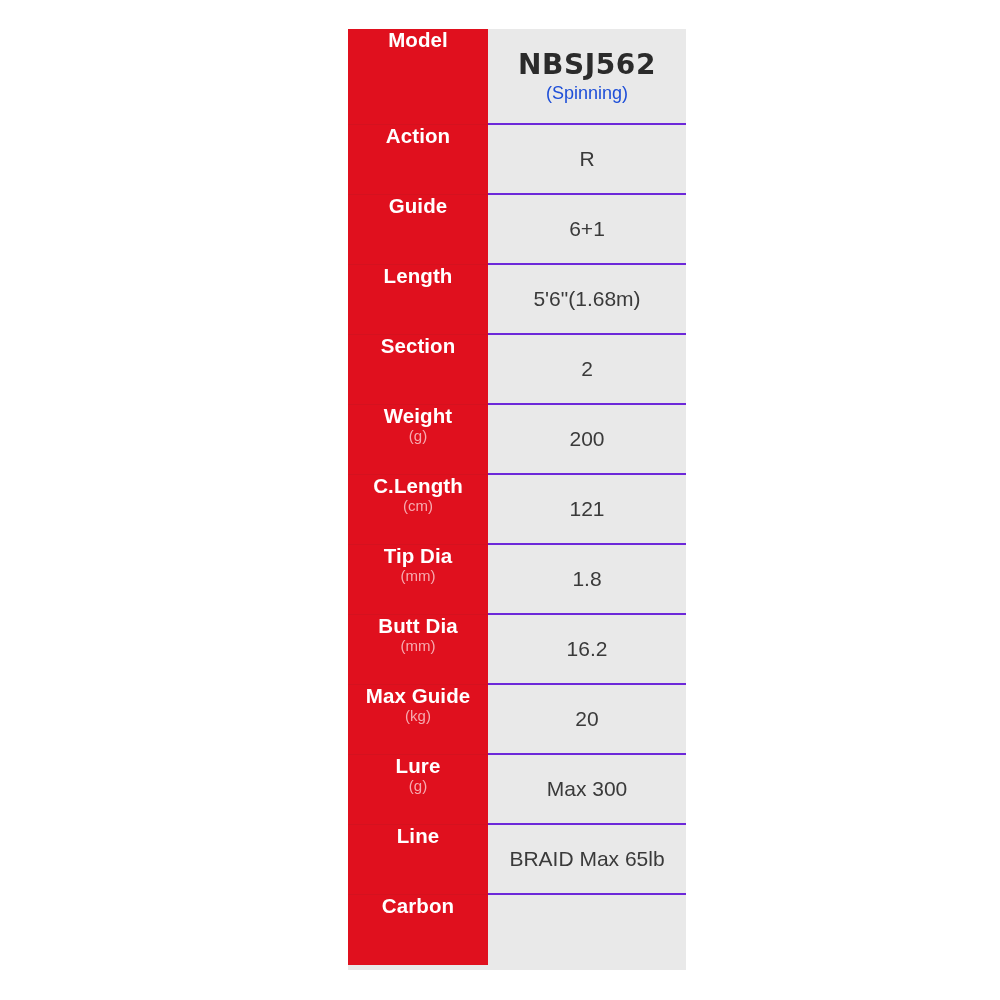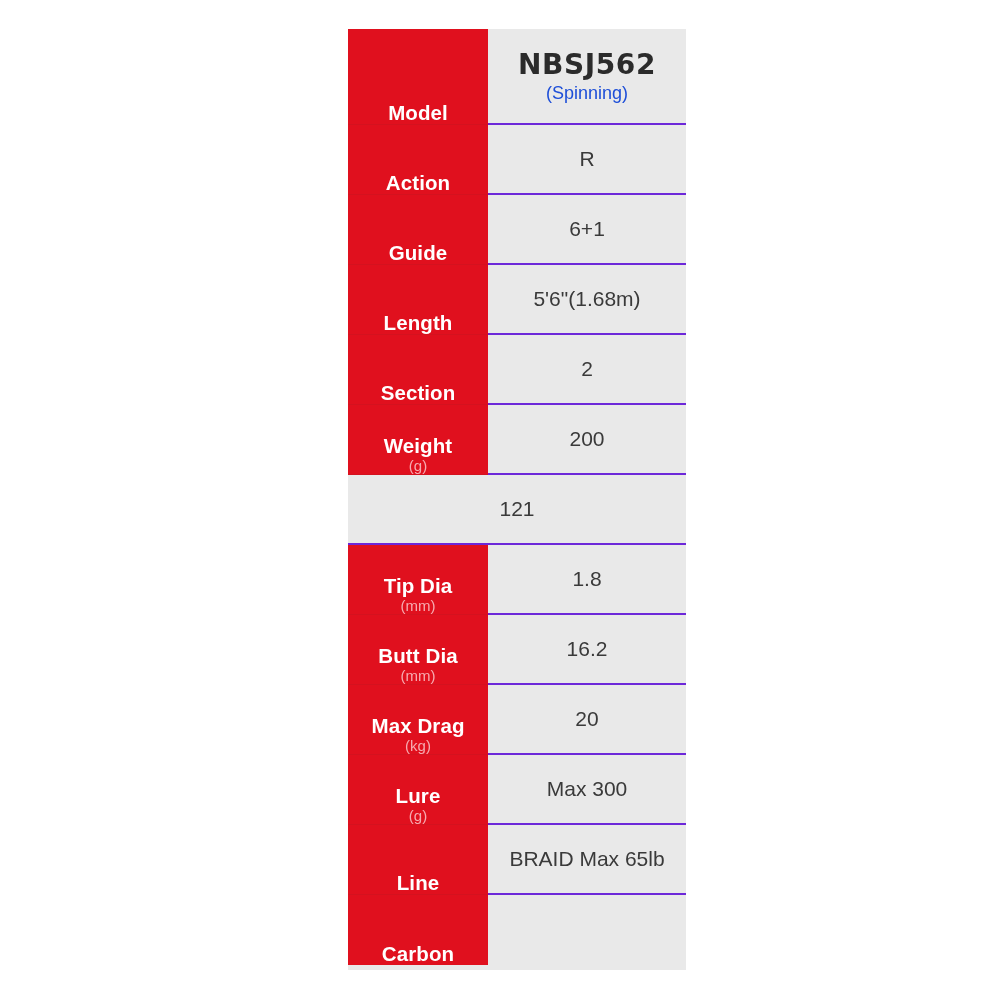--- a/index.html
+++ b/index.html
@@ -37,21 +37,21 @@
   }
 
   .label-cell {
     flex: 0 0 140px;
     box-sizing: border-box;
     background: #e0101e;
     color: #ffffff;
     display: flex;
     flex-direction: column;
     align-items: center;
-    justify-content: flex-end;
+    justify-content: flex-start;
     border-bottom: 1px solid #d4121f;
     line-height: 1.08;
   }
   .spec-row:last-child .label-cell {
     border-bottom: none;
   }
   .label-main {
     font-size: 20.5px;
     font-weight: bold;
     letter-spacing: 0.1px;
@@ -169,20 +169,24 @@
       <div class="label-main">Weight</div>
       <div class="label-unit">(g)</div>
     </div>
     <div class="value-cell">
       <div class="value-main">200</div>
 
     </div>
   </div>
 
   <div class="spec-row">
+    <div class="label-cell">
+      <div class="label-main">C.Length</div>
+      <div class="label-unit">(cm)</div>
+    </div>
     <div class="value-cell">
       <div class="value-main">121</div>
 
     </div>
   </div>
 
   <div class="spec-row">
     <div class="label-cell">
       <div class="label-main">Tip Dia</div>
       <div class="label-unit">(mm)</div>
@@ -199,21 +203,21 @@
       <div class="label-unit">(mm)</div>
     </div>
     <div class="value-cell">
       <div class="value-main">16.2</div>
 
     </div>
   </div>
 
   <div class="spec-row">
     <div class="label-cell">
-      <div class="label-main">Max Drag</div>
+      <div class="label-main">Max Guide</div>
       <div class="label-unit">(kg)</div>
     </div>
     <div class="value-cell">
       <div class="value-main">20</div>
 
     </div>
   </div>
 
   <div class="spec-row">
     <div class="label-cell">

